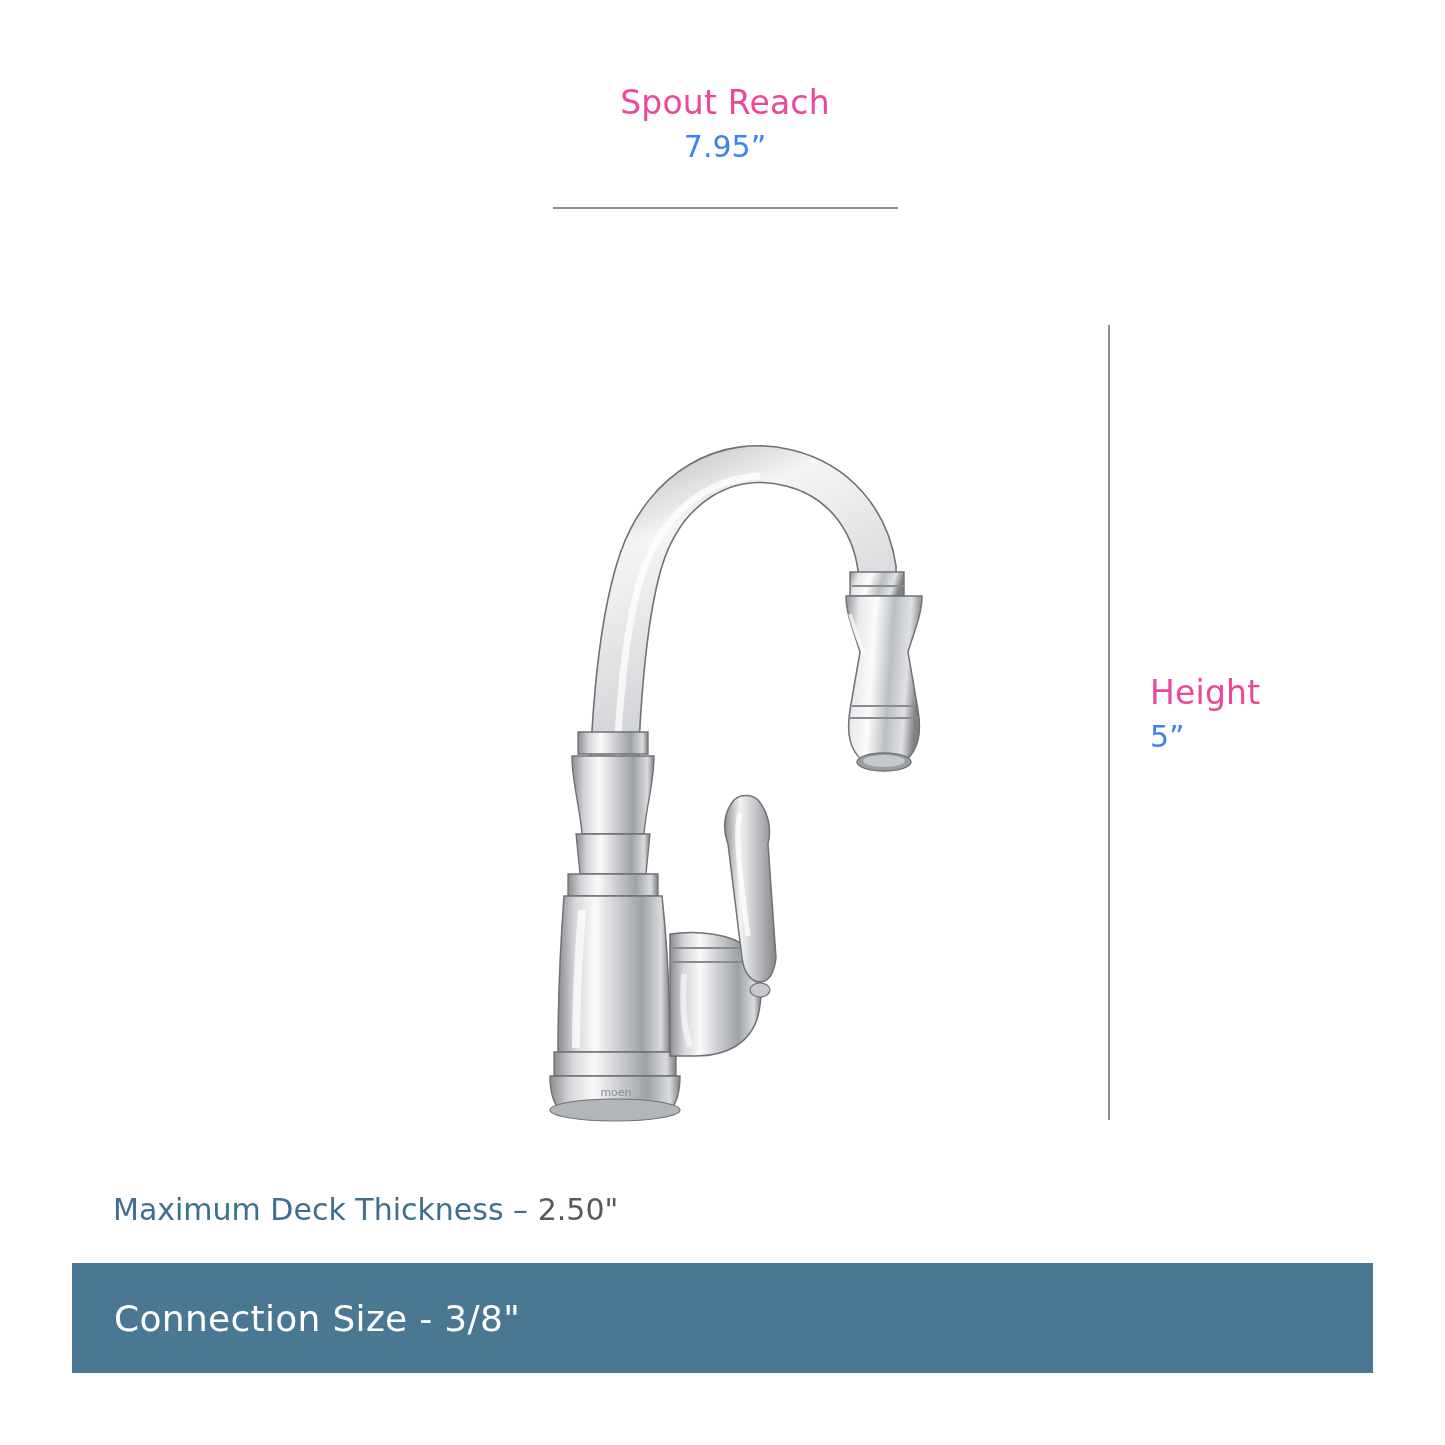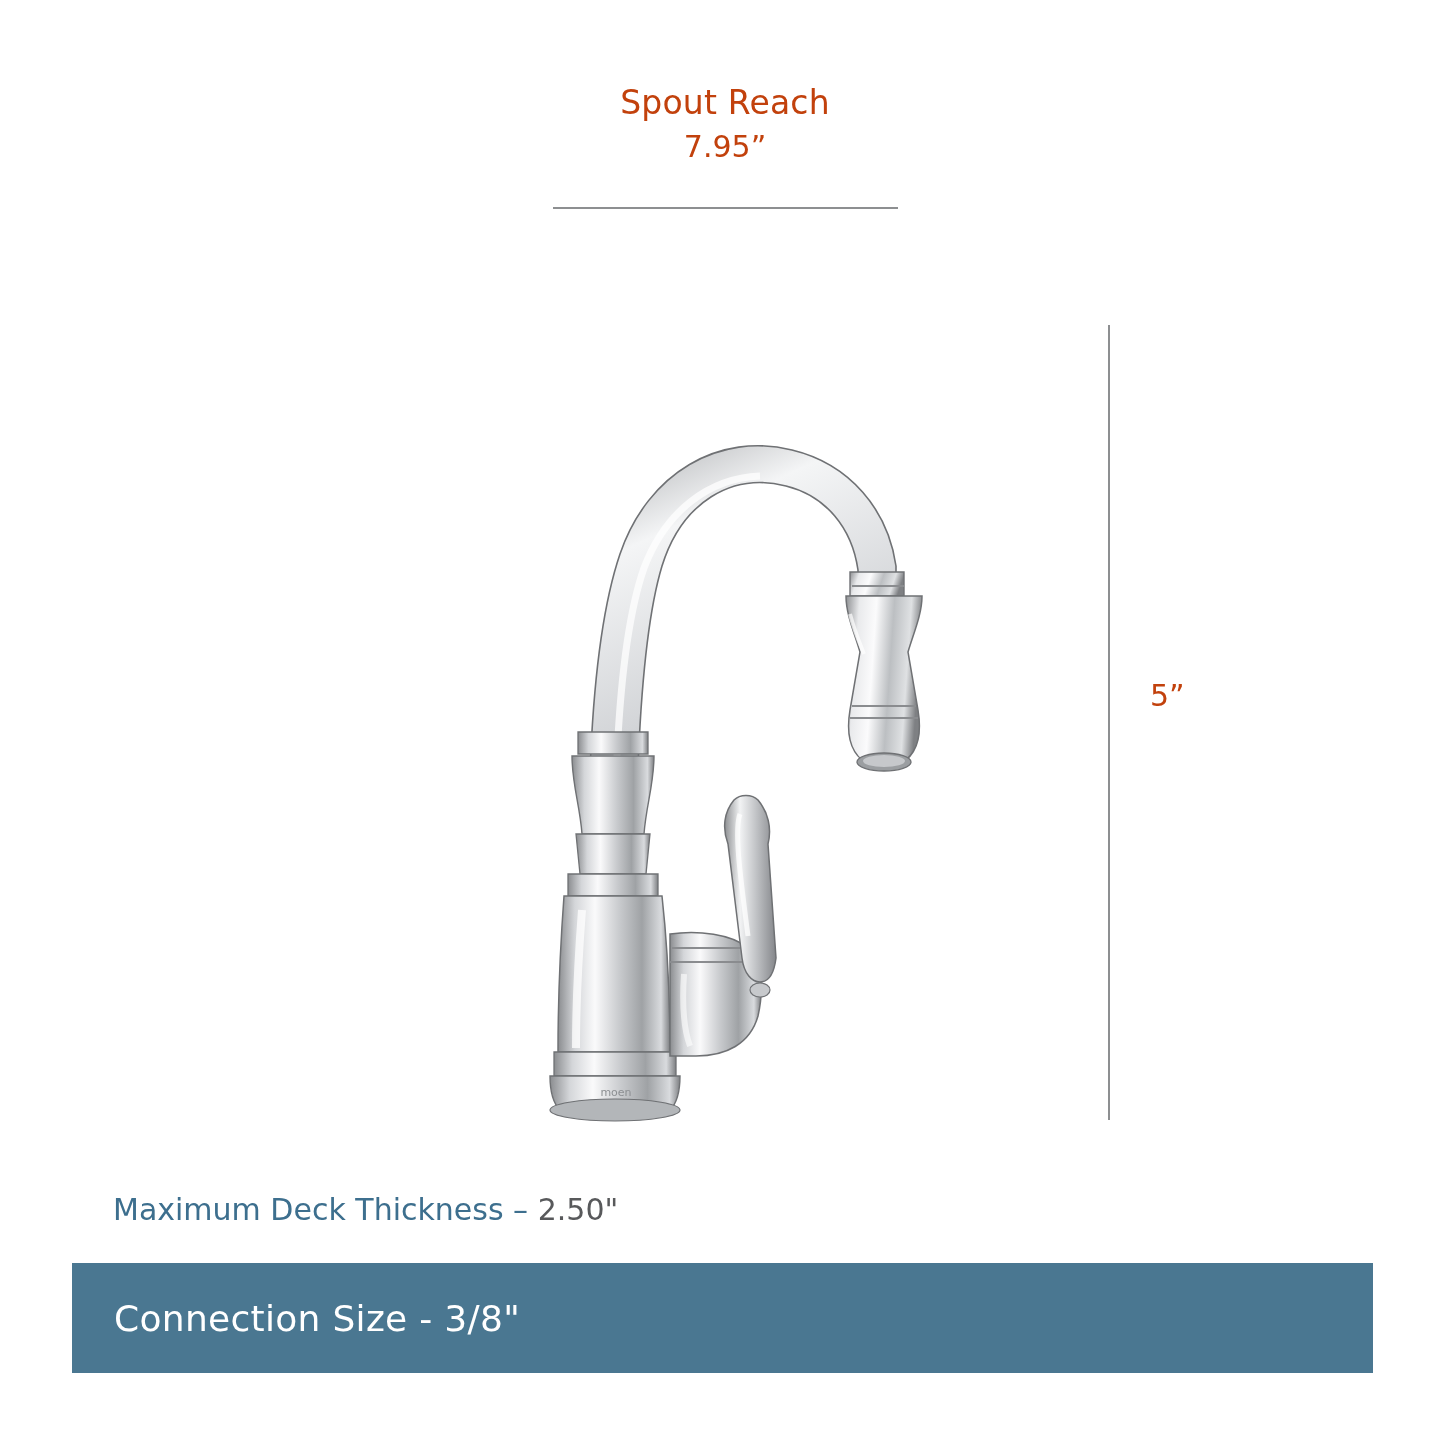--- a/index.html
+++ b/index.html
@@ -22,27 +22,27 @@
 
   
   .spout-block {
     position: absolute;
     top: 82px;
     left: 525px;
     width: 400px;
     text-align: center;
   }
   .spec-title {
-    color: #c2410c;
+    color: #ec4899;
     font-size: 33px;
     line-height: 1.25;
     letter-spacing: .2px;
   }
   .spec-value {
-    color: #c2410c;
+    color: #3b82f6;
     font-size: 30px;
     line-height: 1.35;
     margin-top: 4px;
   }
   .spout-rule {
     position: absolute;
     top: 207px;
     left: 553px;
     width: 345px;
     height: 2px;
@@ -116,20 +116,21 @@
 <div class="spec-sheet">
 
   <div class="spout-block">
     <div class="spec-title">Spout Reach</div>
     <div class="spec-value">7.95”</div>
   </div>
   <div class="spout-rule"></div>
 
   <div class="height-rule"></div>
   <div class="height-block">
+    <div class="spec-title">Height</div>
     <div class="spec-value">5”</div>
   </div>
 
   <div class="faucet">
     <svg width="500" height="810" viewBox="0 0 500 810" xmlns="http://www.w3.org/2000/svg" aria-hidden="true">
       <defs>
         <linearGradient id="chromeV" x1="0" y1="0" x2="1" y2="0">
           <stop offset="0%" stop-color="#9c9ea1"></stop>
           <stop offset="12%" stop-color="#cfd1d3"></stop>
           <stop offset="28%" stop-color="#fdfdfd"></stop>

